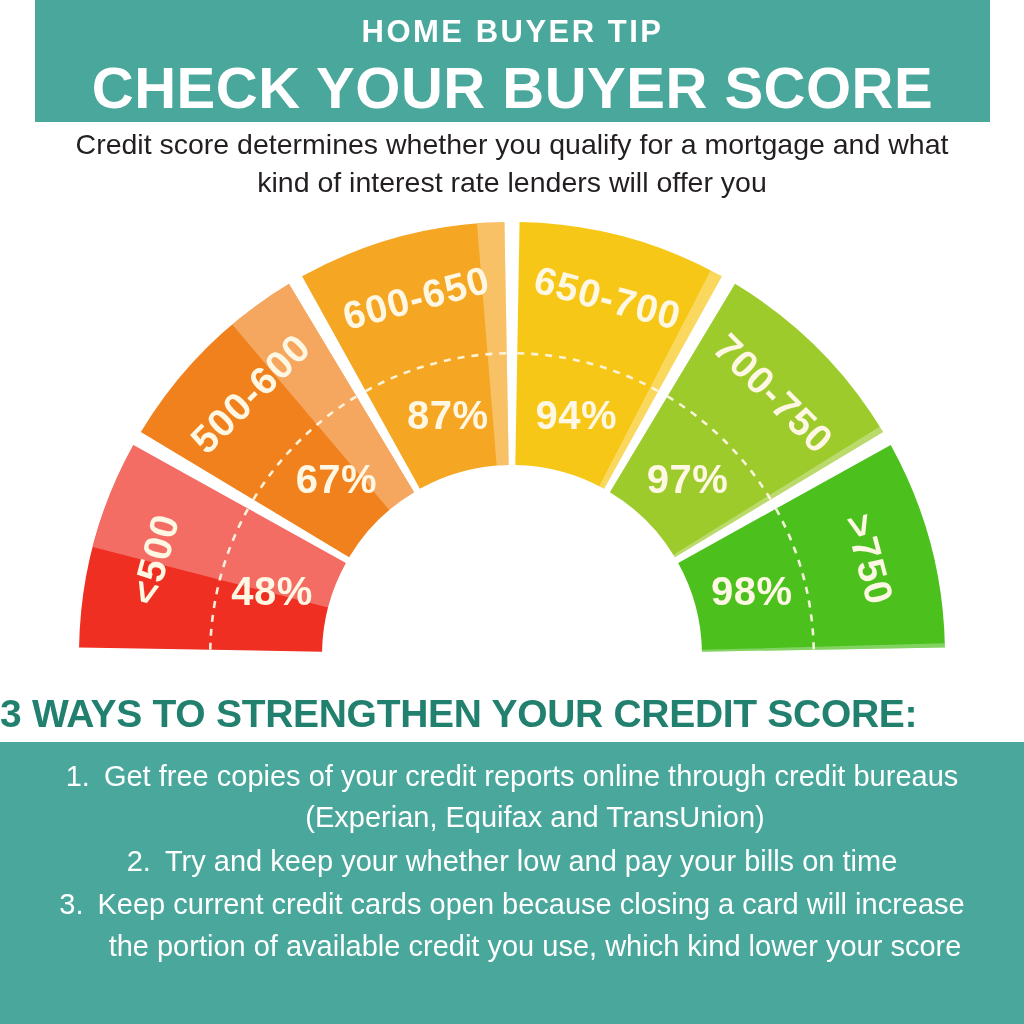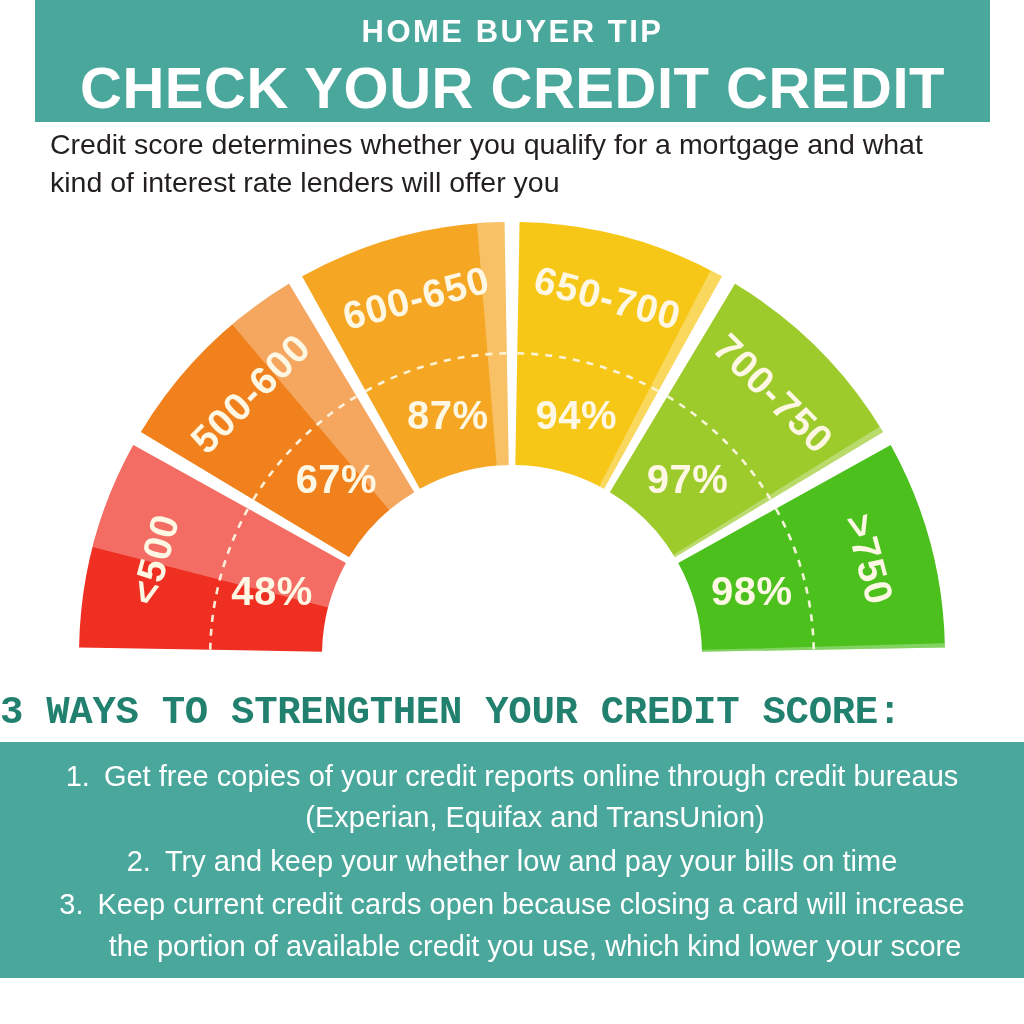--- a/index.html
+++ b/index.html
@@ -45,21 +45,21 @@
     letter-spacing: 0.5px;
     line-height: 1;
     margin-top: 12px;
     white-space: nowrap;
   }
   .subhead {
     position: absolute;
     left: 50px;
     top: 126px;
     width: 924px;
-    text-align: left;
+    text-align: center;
     color: #231f20;
     font-size: 28.5px;
     font-weight: 400;
     line-height: 1.33;
   }
 
   
   .gauge-wrap {
     position: absolute;
     left: 0px;
@@ -93,28 +93,27 @@
     left: 0px;
     top: 694px;
     width: 864px;
     text-align: center;
     color: #22806f;
     font-size: 39px;
     font-weight: 900;
     letter-spacing: -0.3px;
     line-height: 1;
     white-space: nowrap;
-    font-family: Liberation Mono, monospace;
   }
   .tips-panel {
     position: absolute;
     left: 0px;
     top: 742px;
     width: 1024px;
-    height: 236px;
+    height: 282px;
     background: #4aa79c;
     box-sizing: border-box;
     padding: 14px 44px 0 44px;
   }
   .tips-list {
     list-style: none;
     counter-reset: tipnum;
     margin: 0;
     padding: 0;
   }
@@ -131,21 +130,21 @@
   .tip-item::before {
     content: counter(tipnum) ".";
     margin-right: 14px;
   }
 </style>
 </head>
 <body>
 
 <div class="header-band">
   <div class="kicker">HOME BUYER TIP</div>
-  <div class="headline">CHECK YOUR CREDIT CREDIT</div>
+  <div class="headline">CHECK YOUR BUYER SCORE</div>
 </div>
 
 <div class="subhead">Credit score determines whether you qualify for a mortgage and what kind of interest rate lenders will offer you</div>
 
 <div class="gauge-wrap">
   <svg class="gauge-svg" viewBox="0 0 1024 480">
     <g id="gauge-segments">
         <path d="M 79.06594799728259 447.44310801265635 A 433 433 0 0 1 133.28966680864158 245.0774344333361 L 345.8222556435148 362.88617215319596 A 190 190 0 0 0 322.02893792028567 451.6840427769162 Z" fill="#ee2f21"></path>
         <path d="M 92.67877015083542 347.0245111250518 A 433 433 0 0 1 133.28966680864158 245.0774344333361 L 345.8222556435148 362.88617215319596 A 190 190 0 0 0 328.0022317059093 407.6204552280828 Z" fill="#ffffff" fill-opacity="0.30"></path>
         <path d="M 210.26596255570428 449.73321278535667 A 301.78 301.78 0 0 1 248.05726477947314 308.69415280206044" fill="none" stroke="#fdf7e3" stroke-width="2.6" stroke-dasharray="7 7" stroke-opacity="0.95"></path>

